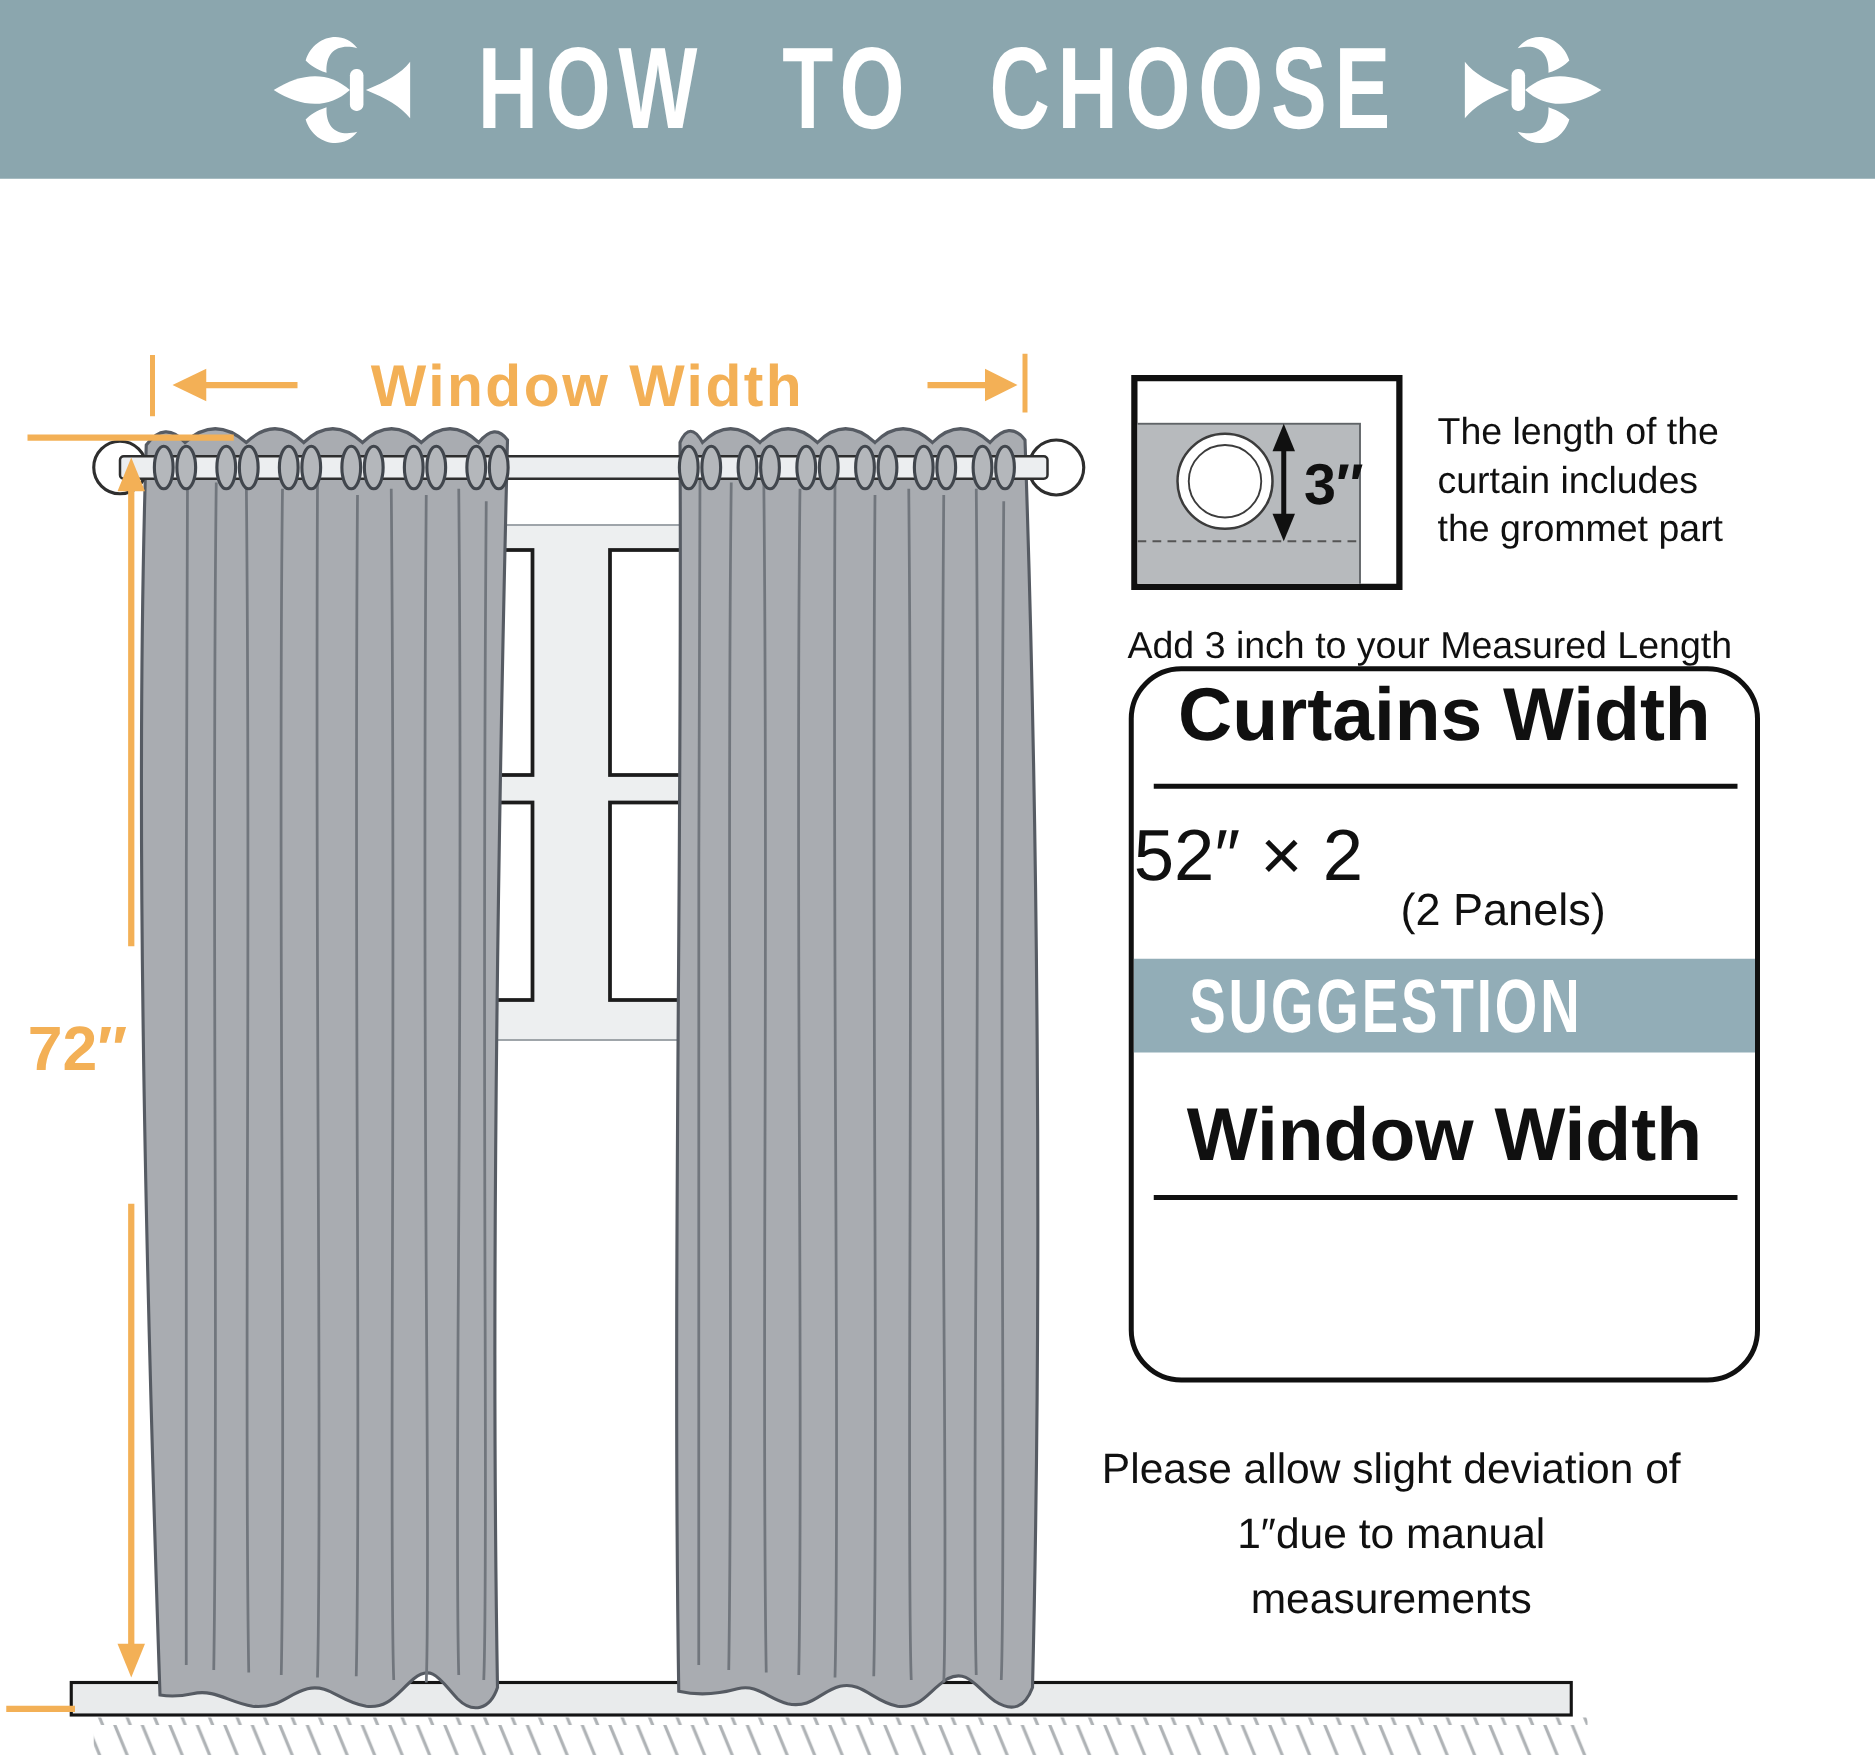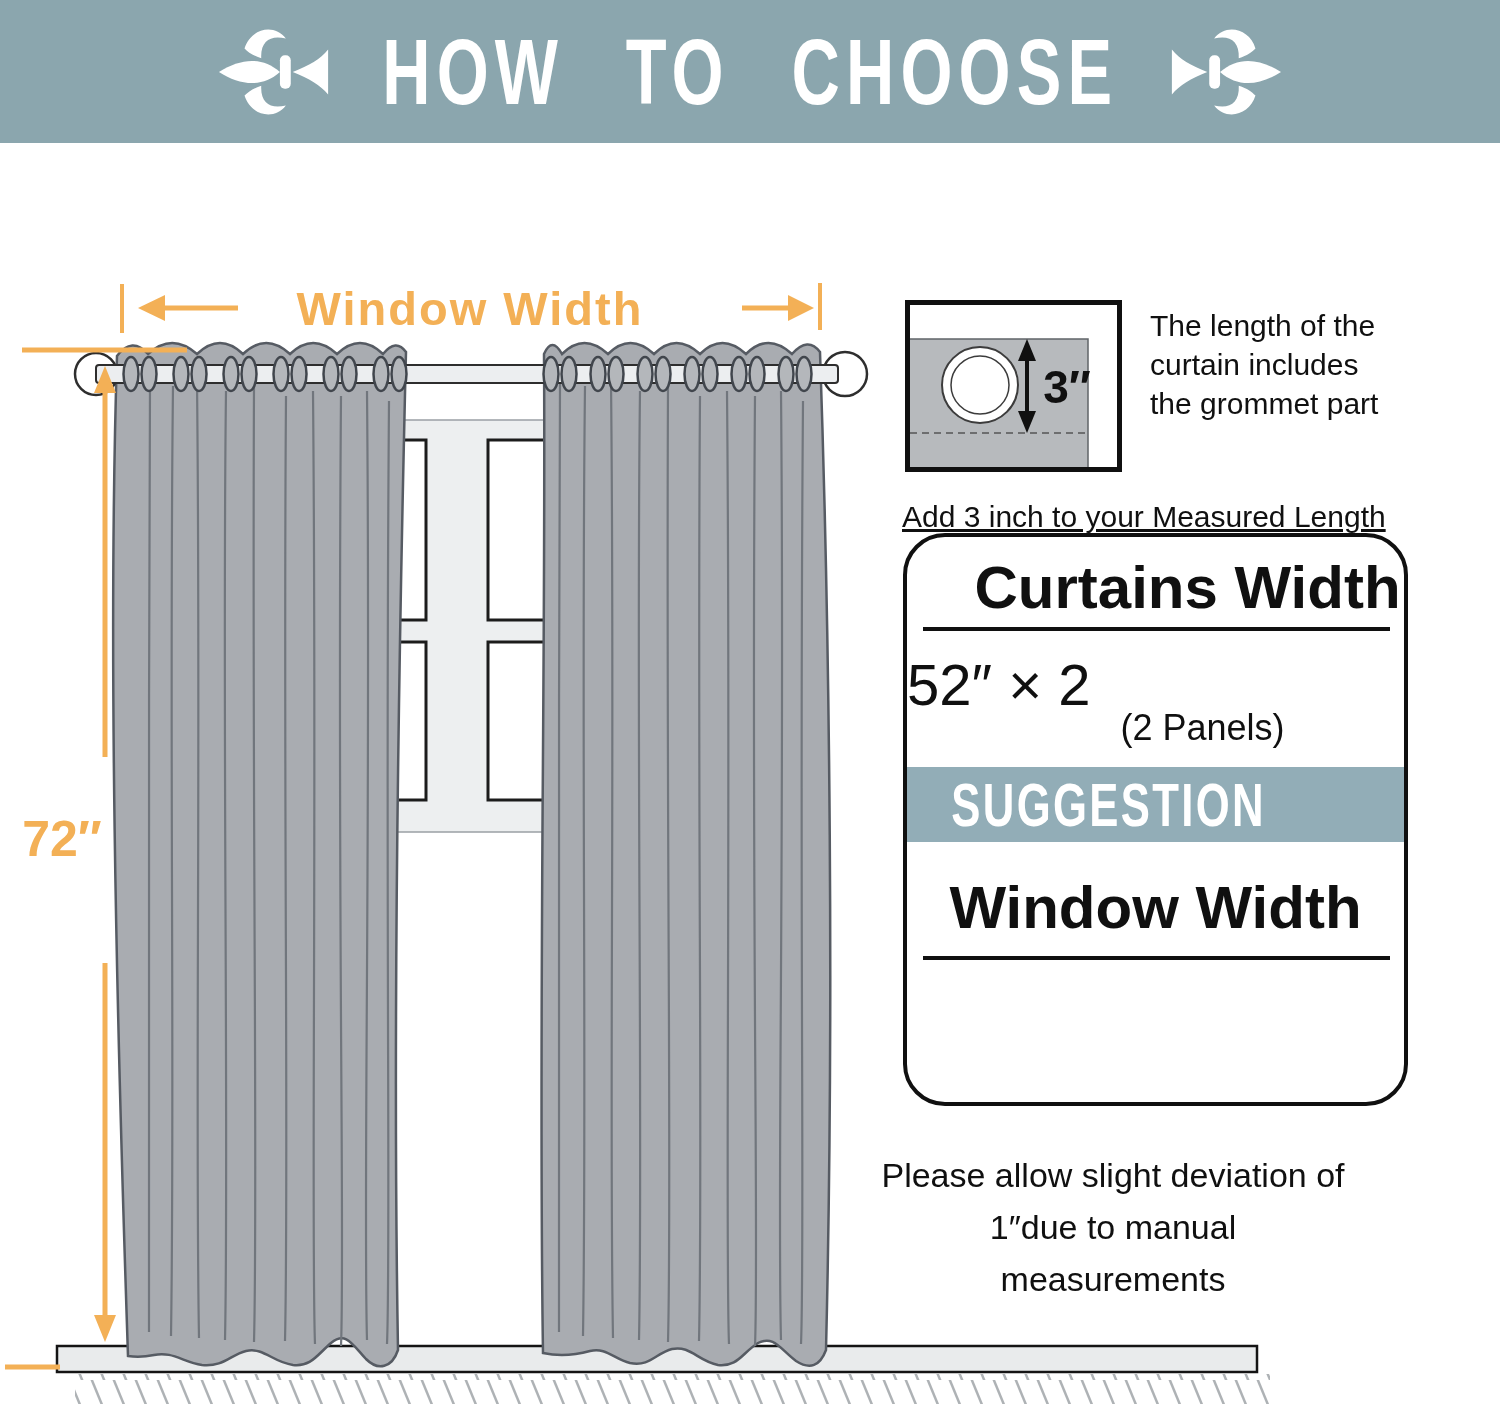--- a/index.html
+++ b/index.html
@@ -11,23 +11,23 @@
   .header-title{color:#fff;font-weight:800;font-size:76px;letter-spacing:7px;word-spacing:42px;
           transform:scale(0.88,1.22);white-space:nowrap;}
   .fleur{width:112px;height:118px;flex:0 0 auto;}
   .fleur.left{transform:rotate(-90deg);}
   .fleur.right{transform:rotate(90deg);}
   
   .scene{position:absolute;left:0;top:0;width:1500px;height:1404px;}
   
   .grommet-box{position:absolute;left:905px;top:300px;width:207px;height:162px;
           border:5px solid #101010;background:#fff;}
-  .grommet-caption{position:absolute;left:1150px;top:306px;width:270px;font-size:30px;
+  .grommet-caption{position:absolute;left:1150px;top:326px;width:270px;font-size:30px;
           line-height:39px;color:#101010;white-space:pre-line;}
-  .add-note{position:absolute;left:902px;top:500px;width:520px;font-size:30px;color:#101010;text-decoration:underline;}
+  .add-note{position:absolute;left:902px;top:500px;width:520px;font-size:30px;color:#101010;}
   .suggest-box{position:absolute;left:903px;top:533px;width:497px;height:565px;
           border:4px solid #101010;border-radius:42px;background:#fff;overflow:hidden;}
   .sb-title{position:absolute;left:0;width:100%;text-align:center;font-weight:bold;
           font-size:60px;color:#101010;}
   .sb-line{position:absolute;left:16px;right:14px;border-top:4px solid #101010;}
   .sb-value{position:absolute;left:0;width:100%;text-align:left;font-size:58px;color:#101010;}
   .sb-panels{position:absolute;left:0;width:100%;text-align:center;font-size:36px;color:#101010;}
   .sb-band{position:absolute;left:0;top:230px;width:100%;height:75px;background:#92adb7;
           display:flex;align-items:center;justify-content:flex-start;}
   .sb-band-text{color:#fff;font-weight:800;font-size:56px;letter-spacing:3px;
@@ -193,21 +193,21 @@
     </svg>
   </div>
 
   <div class="grommet-caption">The length of the
 curtain includes
 the grommet part</div>
 
   <div class="add-note">Add 3 inch to your Measured Length</div>
 
   <div class="suggest-box">
-    <div class="sb-title" style="top:16px;margin-left:32px;">Curtains Width</div>
+    <div class="sb-title" style="top:0;">Curtains Width</div>
     <div class="sb-line" style="top:90px;"></div>
     <div class="sb-value" style="top:114px;">52″ × 2</div>
     <div class="sb-panels" style="top:170px;margin-left:47px;">(2 Panels)</div>
     <div class="sb-band">
       <div class="sb-band-text">SUGGESTION</div>
     </div>
     <div class="sb-title" style="top:336px;">Window Width</div>
     <div class="sb-line" style="top:419px;"></div>
   </div>
 

